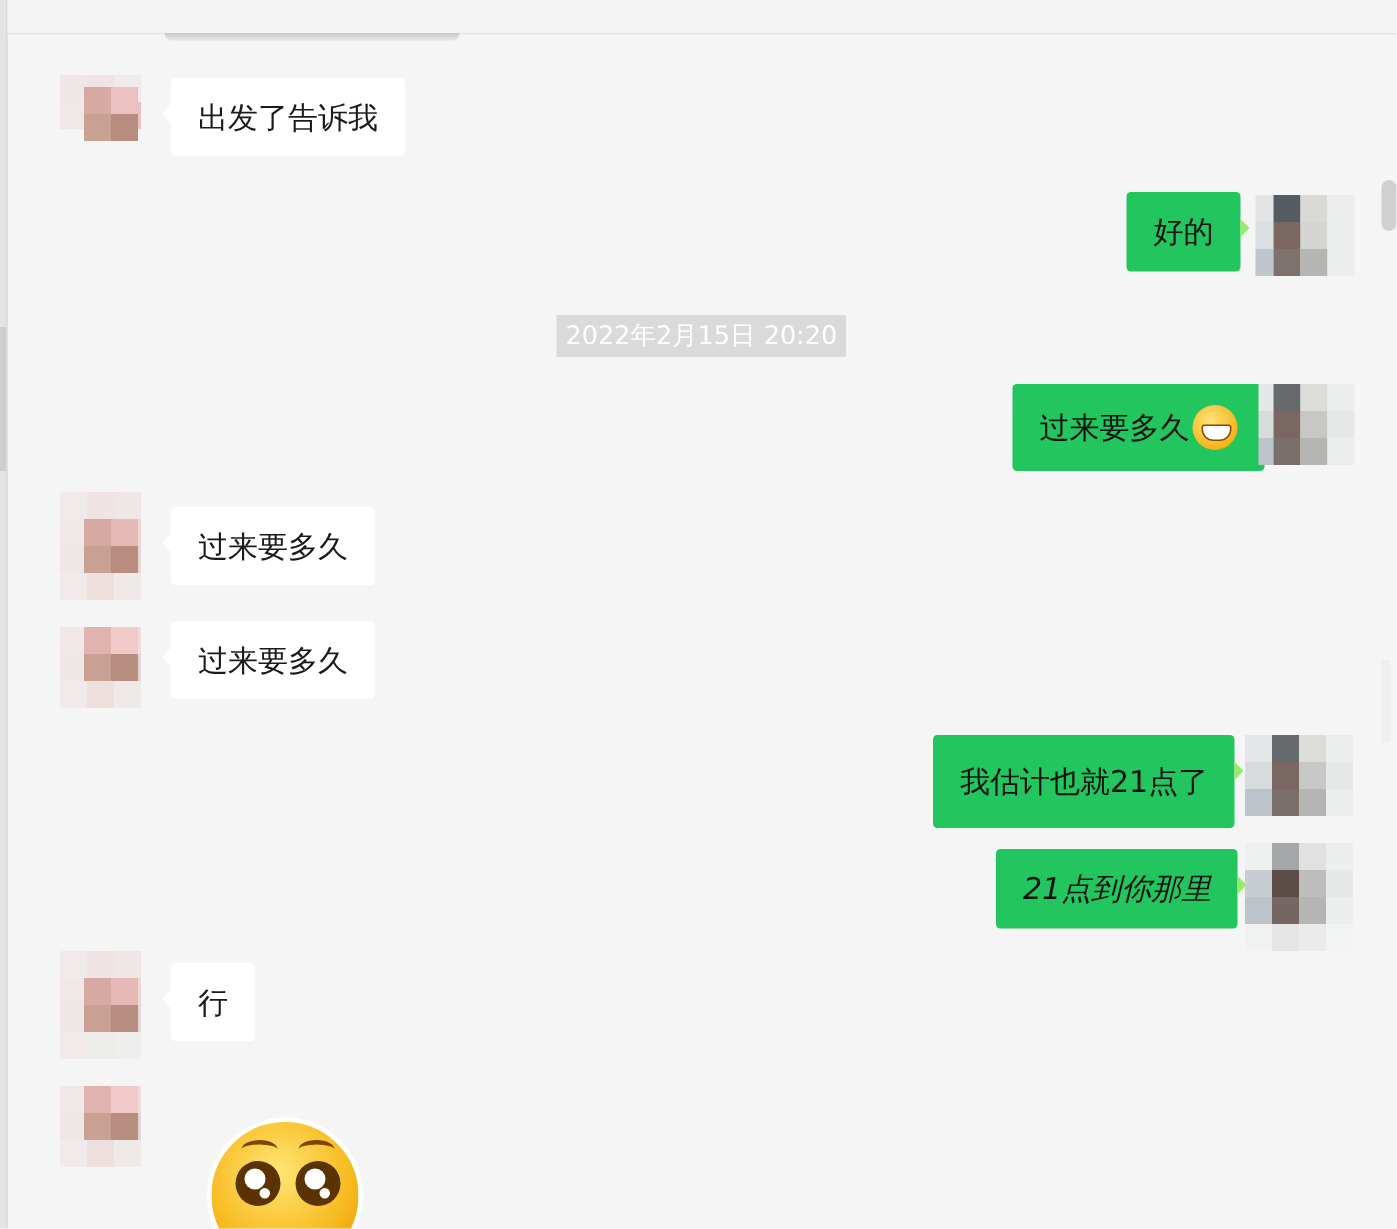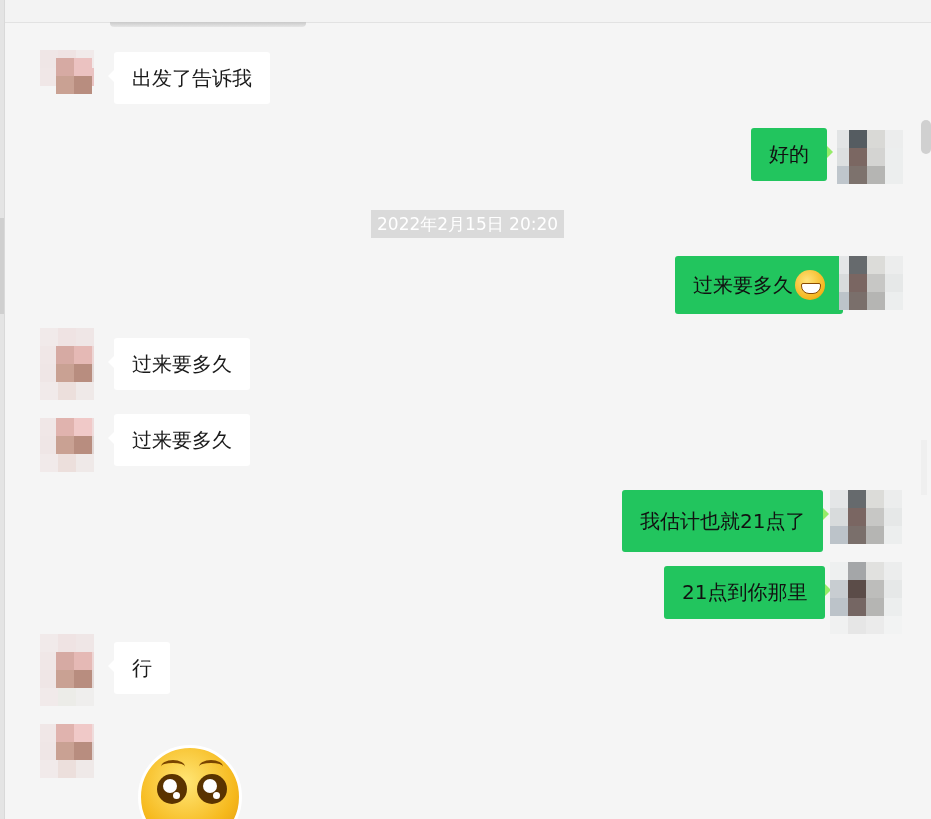--- a/index.html
+++ b/index.html
@@ -178,21 +178,21 @@
   <span style="background:#d8dbdc"></span>
     <span style="background:#7a6662"></span>
     <span style="background:#c7c7c5"></span>
     <span style="background:#e6e8e8"></span>
   <span style="background:#bcc3c9"></span>
     <span style="background:#7a6f6b"></span>
     <span style="background:#b5b5b3"></span>
     <span style="background:#eceeee"></span>
 </div>
 
-<div class="bubble out" style="left:664px;top:566px;height:53px;">
+<div class="bubble out" style="left:664px;top:566px;height:53px;font-style:italic;">
   <span>21点到你那里</span>
 </div>
 <div class="avatar" style="left:830px;top:562px;height:72px;grid-template-columns:18px 18px 18px 18px;grid-template-rows:repeat(4,18px);width:72px;">
   <span style="background:#eef0f0"></span>
     <span style="background:#a4a6a8"></span>
     <span style="background:#e1e1df"></span>
     <span style="background:#eceded"></span>
   <span style="background:#c8cdd1"></span>
     <span style="background:#5b4c48"></span>
     <span style="background:#bdbdbb"></span>

